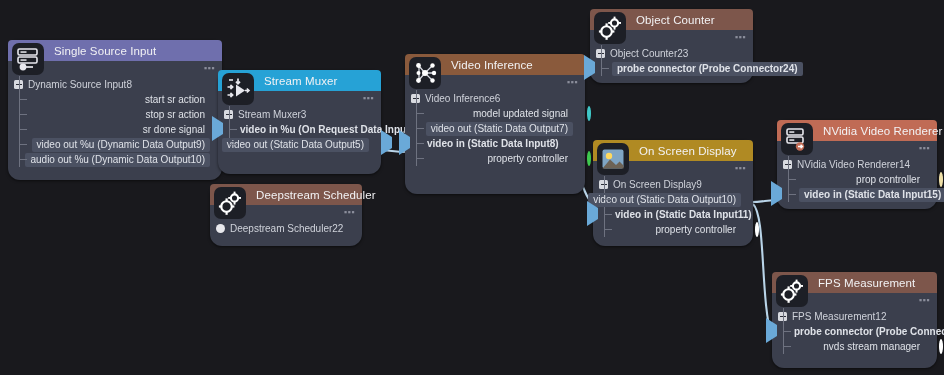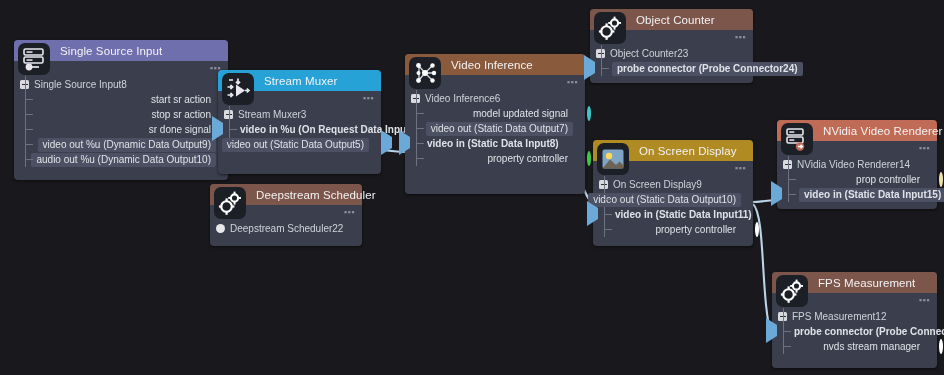--- a/index.html
+++ b/index.html
@@ -12,21 +12,21 @@
   #canvas{position:absolute;inset:0;}
 
   
   svg.wires{position:absolute;left:0;top:0;width:944px;height:375px;pointer-events:none;}
   svg.wires path{fill:none;stroke:#b9d4e8;stroke-width:2.1;}
 
   
   .node{
     position:absolute;
     background:#3b3f4d;
-    border-radius:4px;
+    border-radius:12px;
     box-shadow:0 1px 3px rgba(0,0,0,.55);
   }
   .node .titlebar{
     position:relative;height:21px;border-radius:4px 4px 0 0;
     display:flex;align-items:center;
   }
   .node .title{
     color:#f2f2f4;font-size:11.5px;letter-spacing:.1px;
     margin-left:46px;white-space:nowrap;
   }
@@ -117,41 +117,41 @@
 
     <path d="M561,138 C576,136 578,96 583,70"></path>
 
     <path d="M561,139 C578,148 578,192 594,205"></path>
 
     <path d="M751,202 C764,202 766,200 780,200"></path>
 
     <path d="M753,204 C766,216 760,300 772,338"></path>
   </svg>
 
-<div class="node" style="left: 14px; top: 40px; width: 214px; min-height: 140px;">
+<div class="node" style="left: 8px; top: 40px; width: 214px; min-height: 140px;">
       <div class="titlebar" style="background: rgb(111, 111, 173);">
         <span class="title">Single Source Input</span>
       </div>
       <div class="subbar">
         <span class="dots">▪▪▪</span>
       </div>
       <div class="icontile">
         <svg width="26" height="26" viewBox="0 0 26 26">
           <rect x="3" y="3" width="19" height="6" rx="1.4" fill="none" stroke="#e8e8ee" stroke-width="1.6"></rect>
           <rect x="5.5" y="5.3" width="6" height="1.5" fill="#e8e8ee"></rect>
           <rect x="3" y="11" width="19" height="6" rx="1.4" fill="none" stroke="#e8e8ee" stroke-width="1.6"></rect>
           <rect x="5.5" y="13.3" width="6" height="1.5" fill="#e8e8ee"></rect>
           <circle cx="8" cy="21" r="3.4" fill="#e8e8ee"></circle>
           <path d="M11 21 h7" stroke="#e8e8ee" stroke-width="1.7"></path>
         </svg>
       </div>
       <div class="body">
         <div class="rootrow">
           <span class="expander"></span>
-          <span>Single Source Input8</span>
+          <span>Dynamic Source Input8</span>
         </div>
         <div class="tree"></div>
         <div class="row out plain">
           <span class="tick"></span>
           <span class="lbl">start sr action</span>
           <span class="port" style="right: -6px; top: 2px;"><span class="ring" style="border-color:#e0409a"></span></span>
         </div>
         <div class="row out plain">
           <span class="tick"></span>
           <span class="lbl">stop sr action</span>

